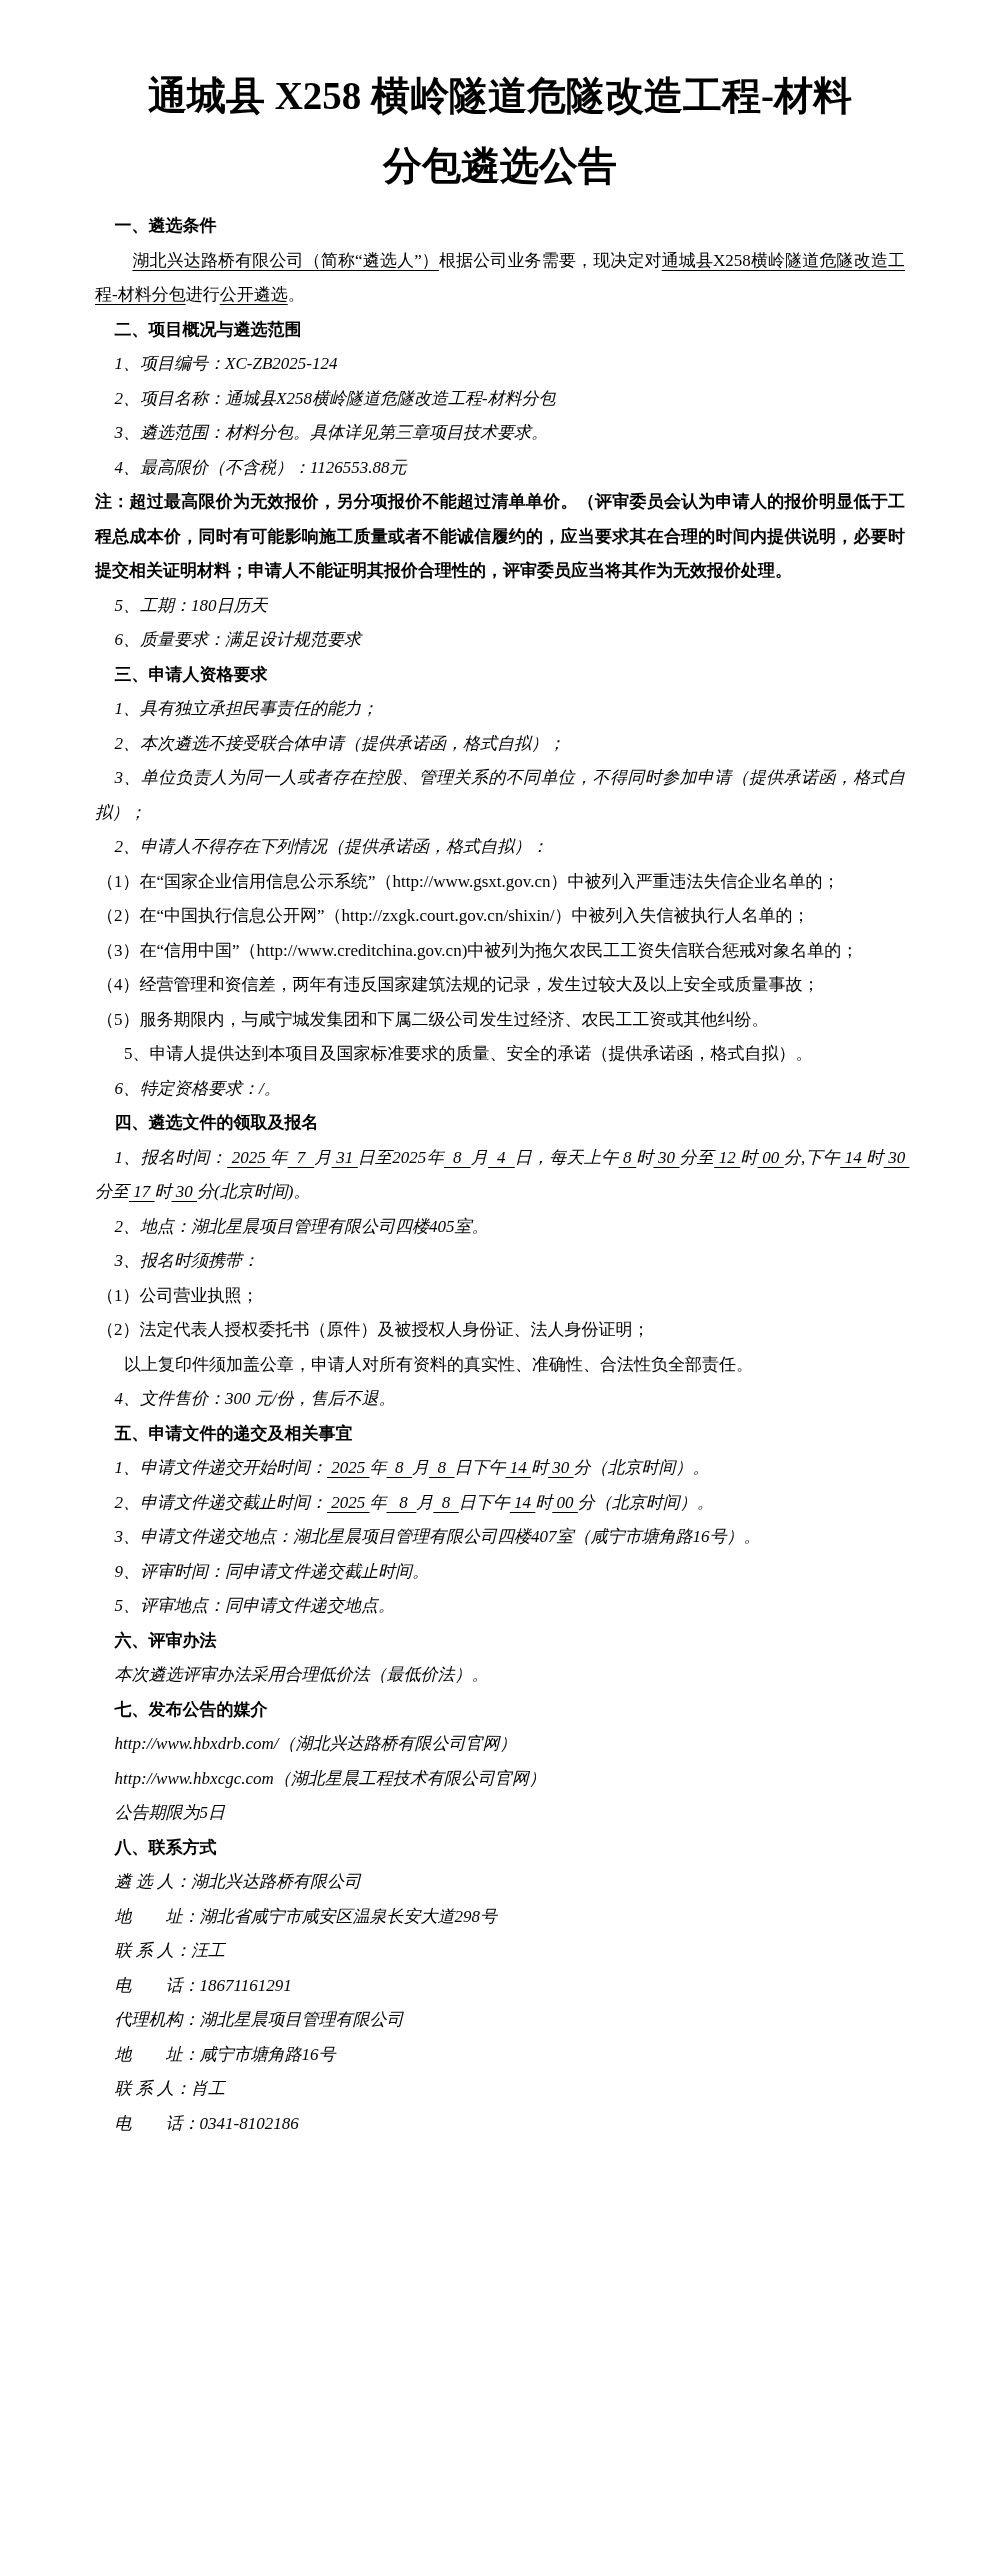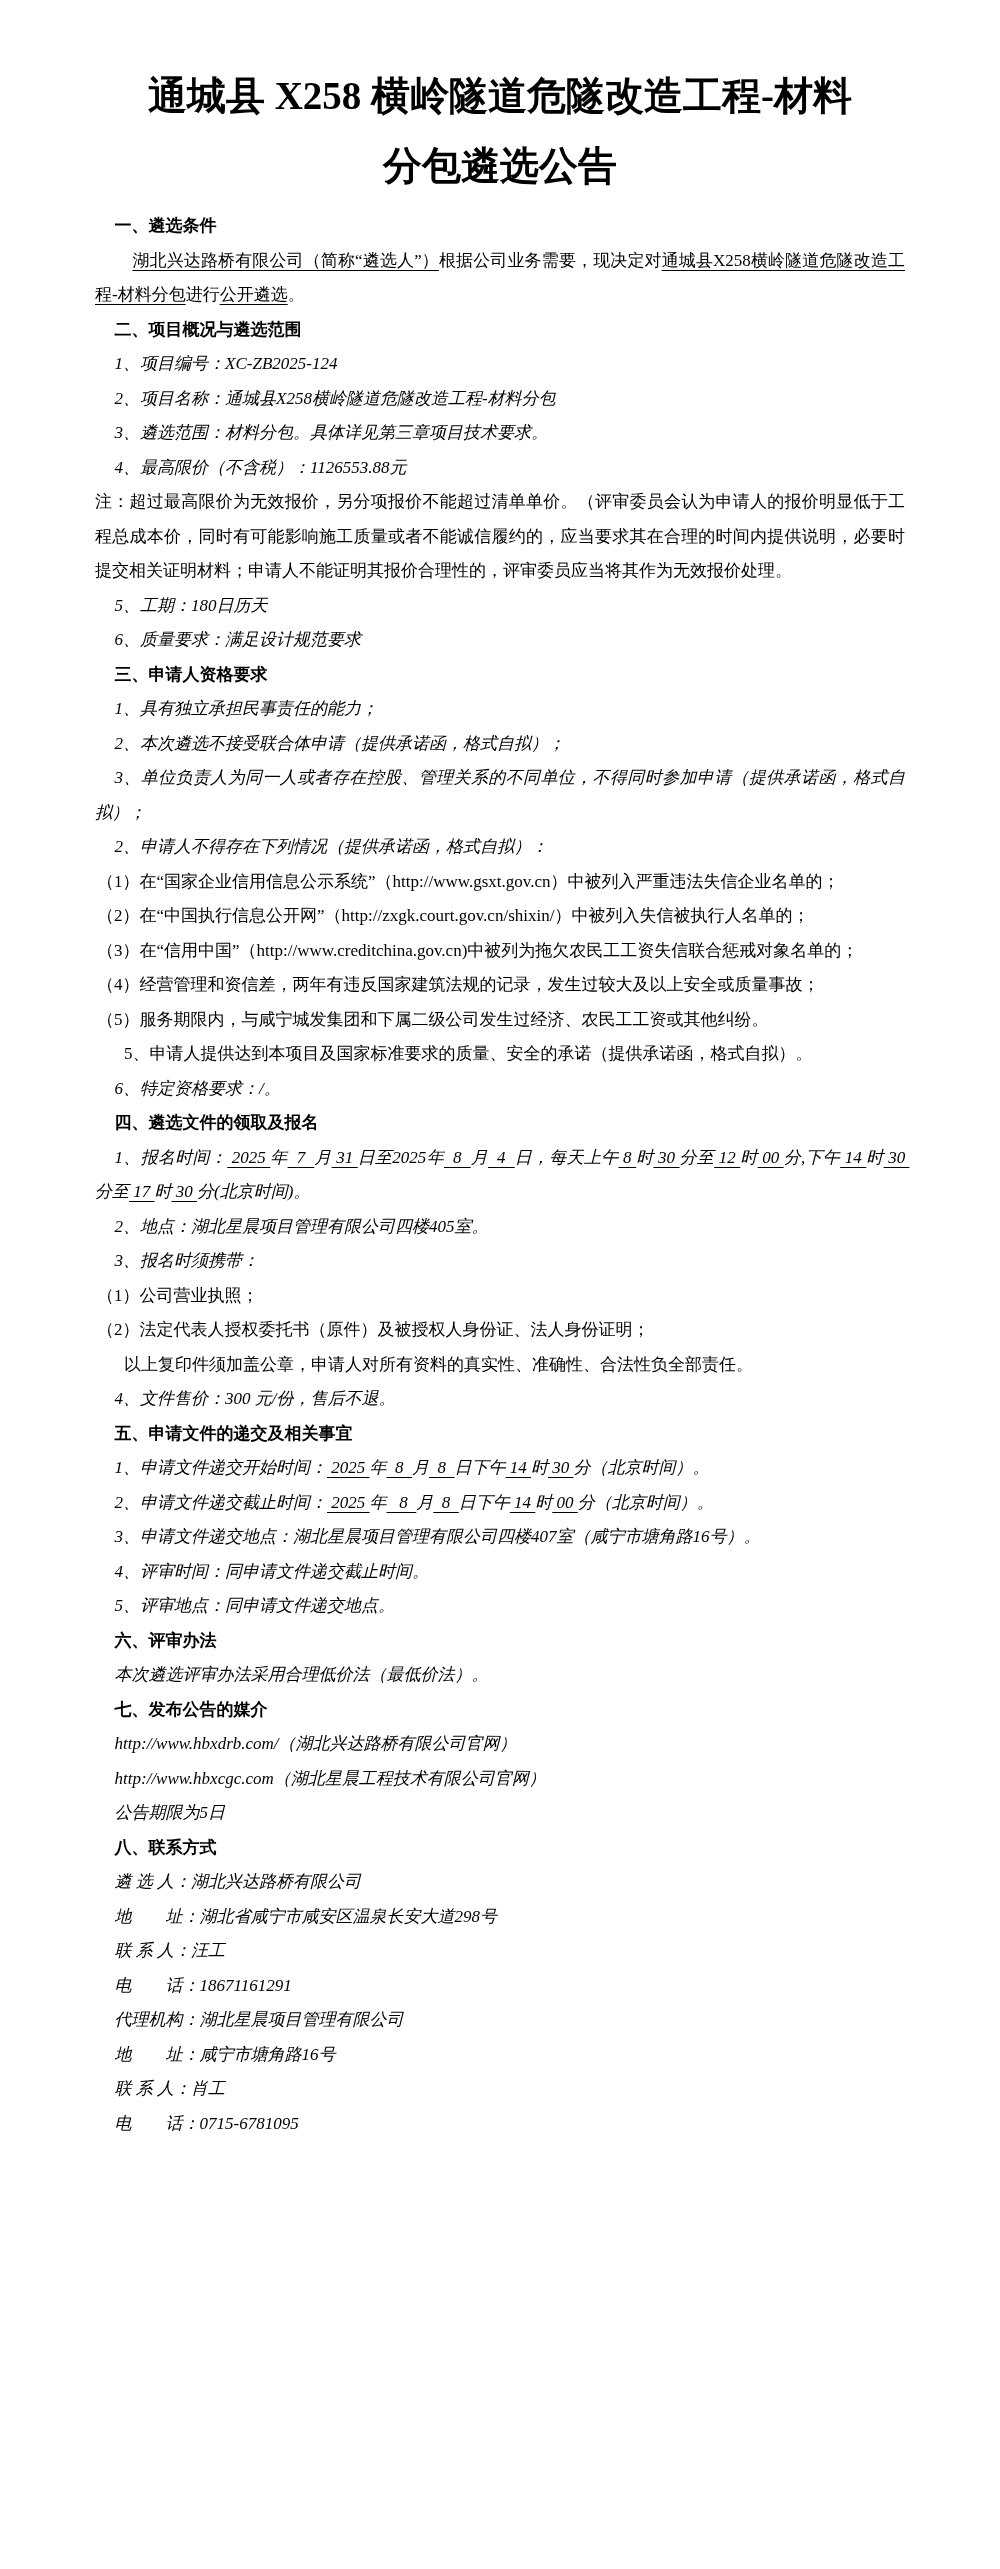--- a/index.html
+++ b/index.html
@@ -27,21 +27,21 @@
     font-size: 17px;
     line-height: 34.5px;
     text-align: justify;
   }
   .blk { margin: 0; padding: 0; }
   .h1   { font-weight: bold; text-indent: 1.15em; }
   .li   { text-indent: 1.15em; font-style: italic; }
   .p2   { text-indent: 2.2em; }
   .sub  { text-indent: 0.12em; }
   .p17  { text-indent: 1.7em; }
-  .note { text-indent: 0; font-weight: normal; }
+  .note { text-indent: 0; font-weight: bold; }
   .u {
     text-decoration: underline;
     text-underline-offset: 4px;
     text-decoration-thickness: 1px;
     white-space: pre-wrap;
   }
 </style>
 </head>
 <body>
 
@@ -75,31 +75,31 @@
       <p class="blk li"><span>2、地点：湖北星晨项目管理有限公司四楼405室。</span></p>
       <p class="blk li"><span>3、报名时须携带：</span></p>
       <p class="blk sub"><span>（1）公司营业执照；</span></p>
       <p class="blk sub"><span>（2）法定代表人授权委托书（原件）及被授权人身份证、法人身份证明；</span></p>
       <p class="blk p17"><span>以上复印件须加盖公章，申请人对所有资料的真实性、准确性、合法性负全部责任。</span></p>
       <p class="blk li"><span>4、文件售价：300 元/份，售后不退。</span></p>
       <p class="blk h1"><span>五、申请文件的递交及相关事宜</span></p>
       <p class="blk li"><span>1、申请文件递交开始时间：</span><span class="u"> 2025 </span><span>年</span><span class="u">  8  </span><span>月</span><span class="u">  8  </span><span>日下午</span><span class="u"> 14 </span><span>时</span><span class="u"> 30 </span><span>分（北京时间）。</span></p>
       <p class="blk li"><span>2、申请文件递交截止时间：</span><span class="u"> 2025 </span><span>年</span><span class="u">   8  </span><span>月</span><span class="u">  8  </span><span>日下午</span><span class="u"> 14 </span><span>时</span><span class="u"> 00 </span><span>分（北京时间）。</span></p>
       <p class="blk li"><span>3、申请文件递交地点：湖北星晨项目管理有限公司四楼407室（咸宁市塘角路16号）。</span></p>
-      <p class="blk li"><span>4、评审时间：同申请文件递交截止时间。</span></p>
+      <p class="blk li"><span>9、评审时间：同申请文件递交截止时间。</span></p>
       <p class="blk li"><span>5、评审地点：同申请文件递交地点。</span></p>
       <p class="blk h1"><span>六、评审办法</span></p>
       <p class="blk li"><span>本次遴选评审办法采用合理低价法（最低价法）。</span></p>
       <p class="blk h1"><span>七、发布公告的媒介</span></p>
       <p class="blk li"><span>http://www.hbxdrb.com/（湖北兴达路桥有限公司官网）</span></p>
       <p class="blk li"><span>http://www.hbxcgc.com（湖北星晨工程技术有限公司官网）</span></p>
       <p class="blk li"><span>公告期限为5日</span></p>
       <p class="blk h1"><span>八、联系方式</span></p>
       <p class="blk li"><span>遴 选 人：湖北兴达路桥有限公司</span></p>
       <p class="blk li"><span>地　　址：湖北省咸宁市咸安区温泉长安大道298号</span></p>
       <p class="blk li"><span>联 系 人：汪工</span></p>
       <p class="blk li"><span>电　　话：18671161291</span></p>
       <p class="blk li"><span>代理机构：湖北星晨项目管理有限公司</span></p>
       <p class="blk li"><span>地　　址：咸宁市塘角路16号</span></p>
       <p class="blk li"><span>联 系 人：肖工</span></p>
-      <p class="blk li"><span>电　　话：0715-6781095</span></p>
+      <p class="blk li"><span>电　　话：0341-8102186</span></p>
     </div>
 </div>
 
 </body></html>

